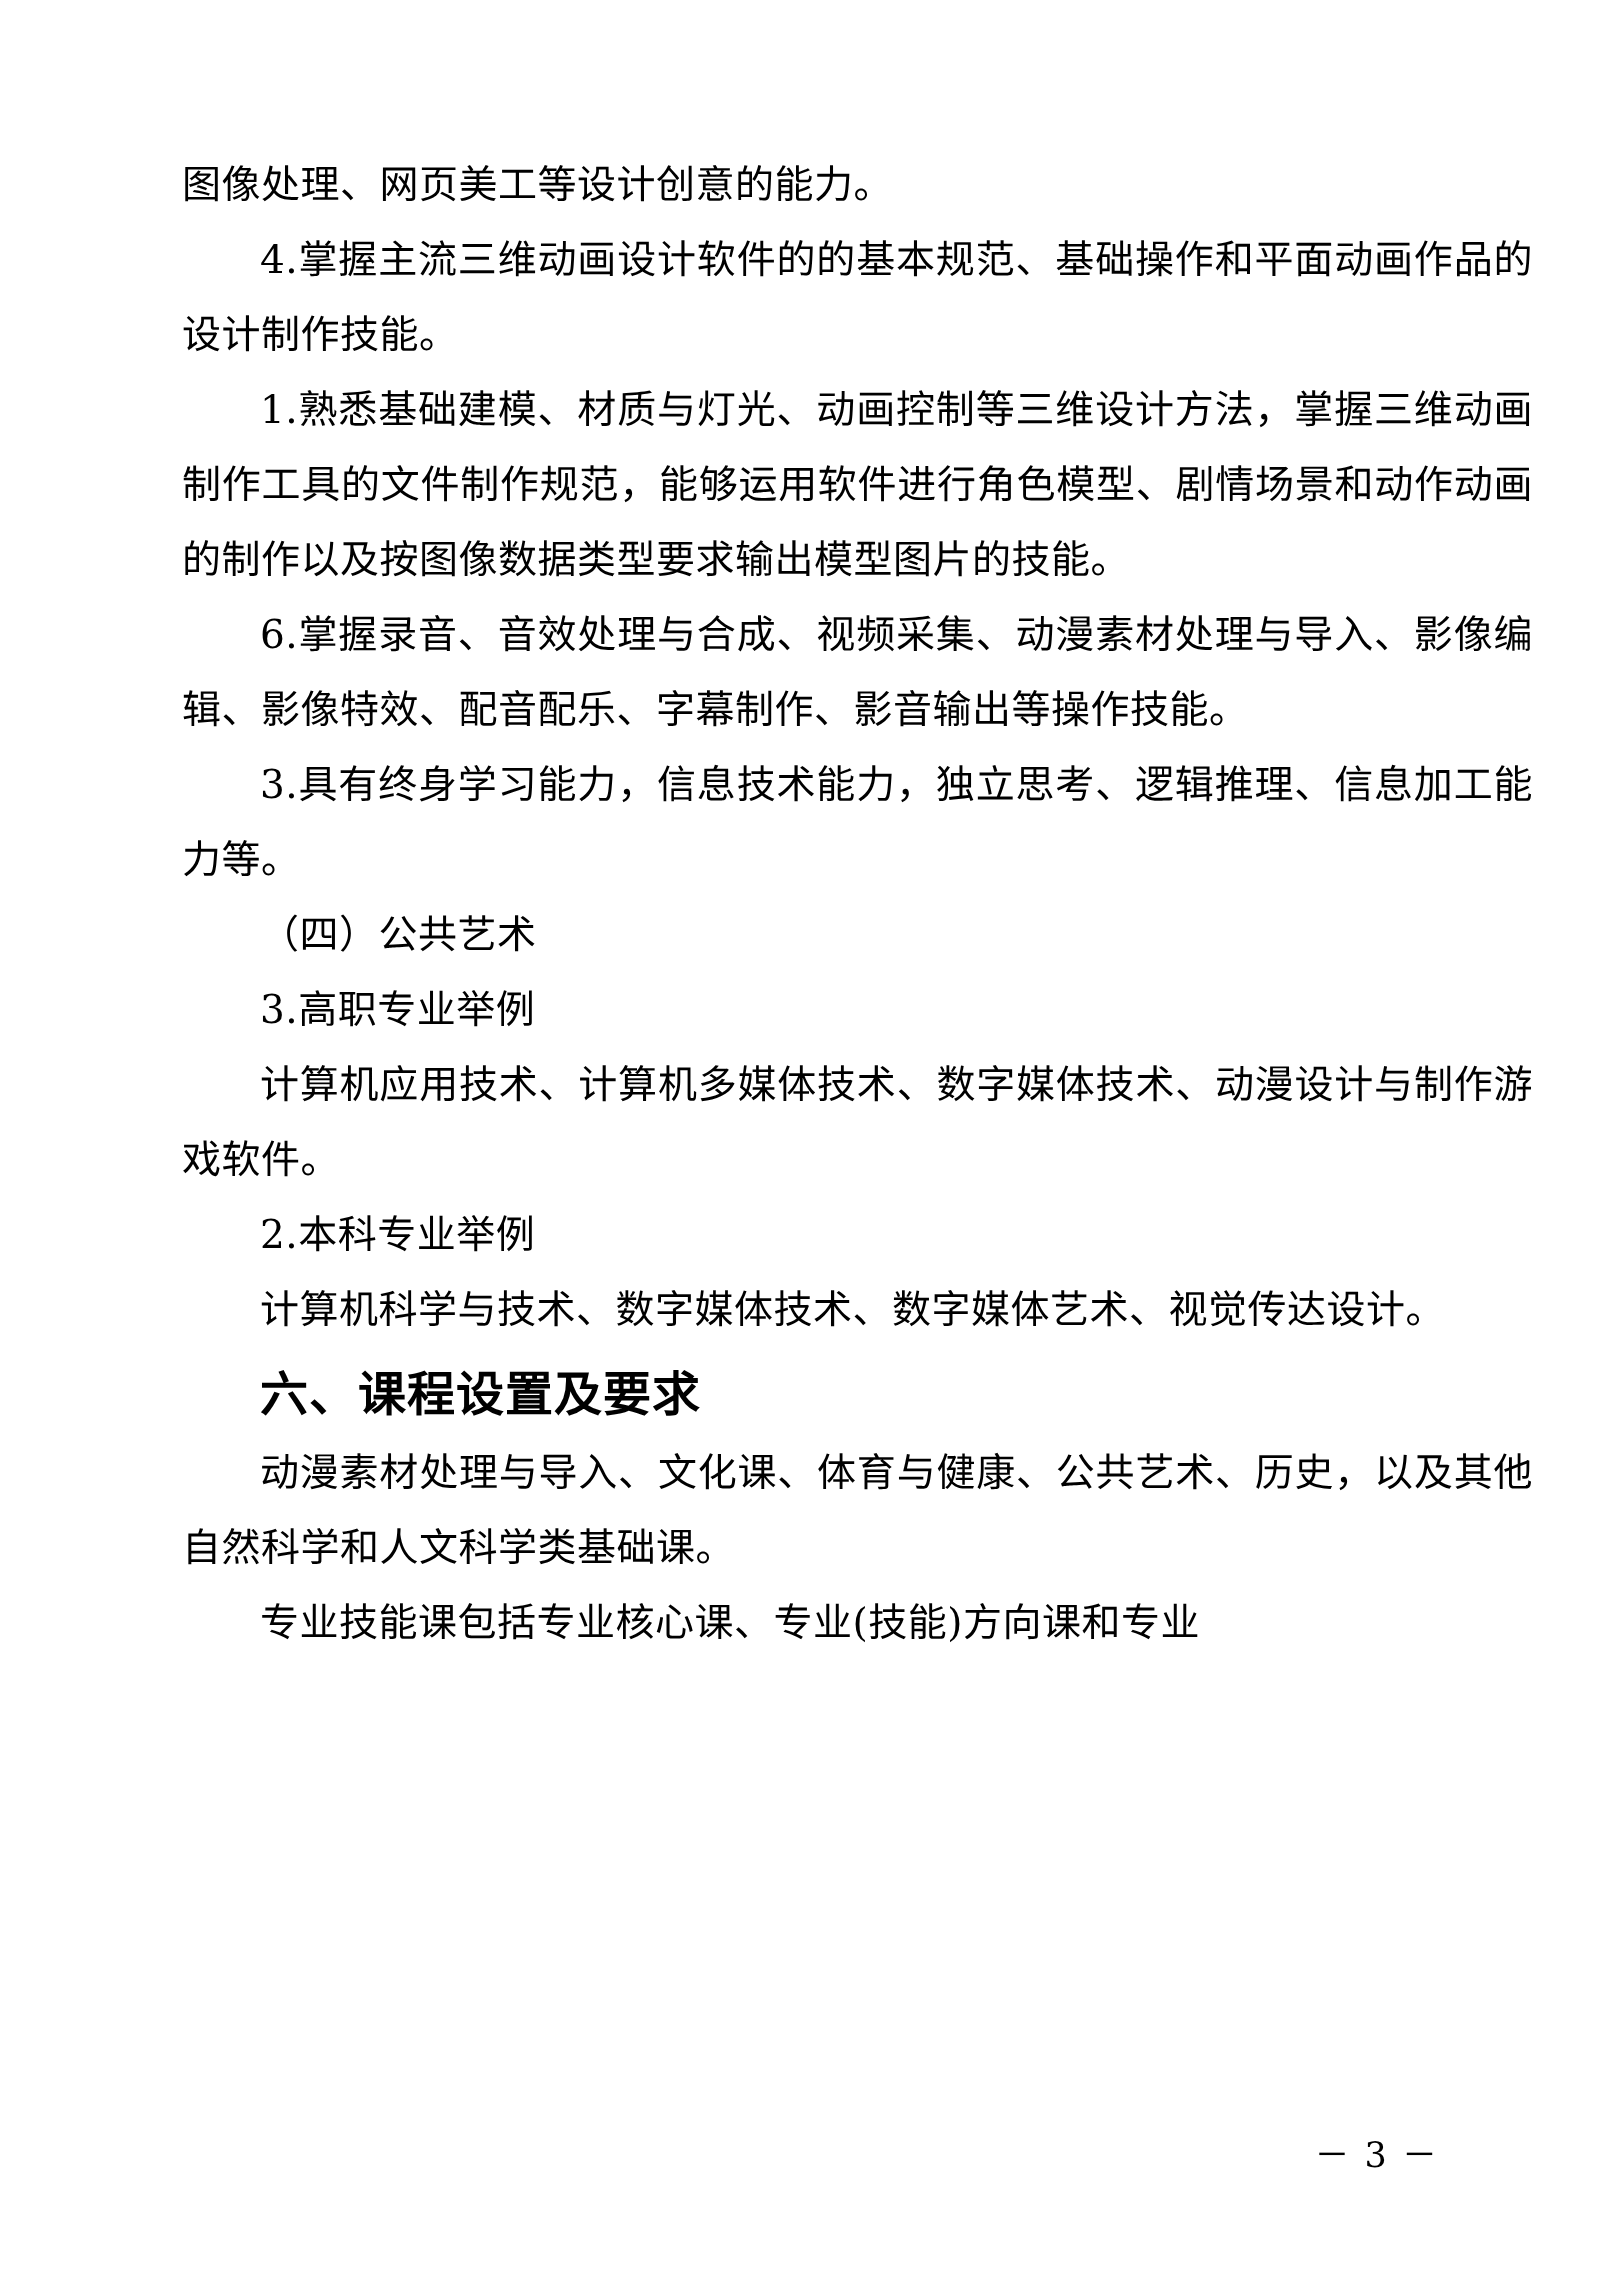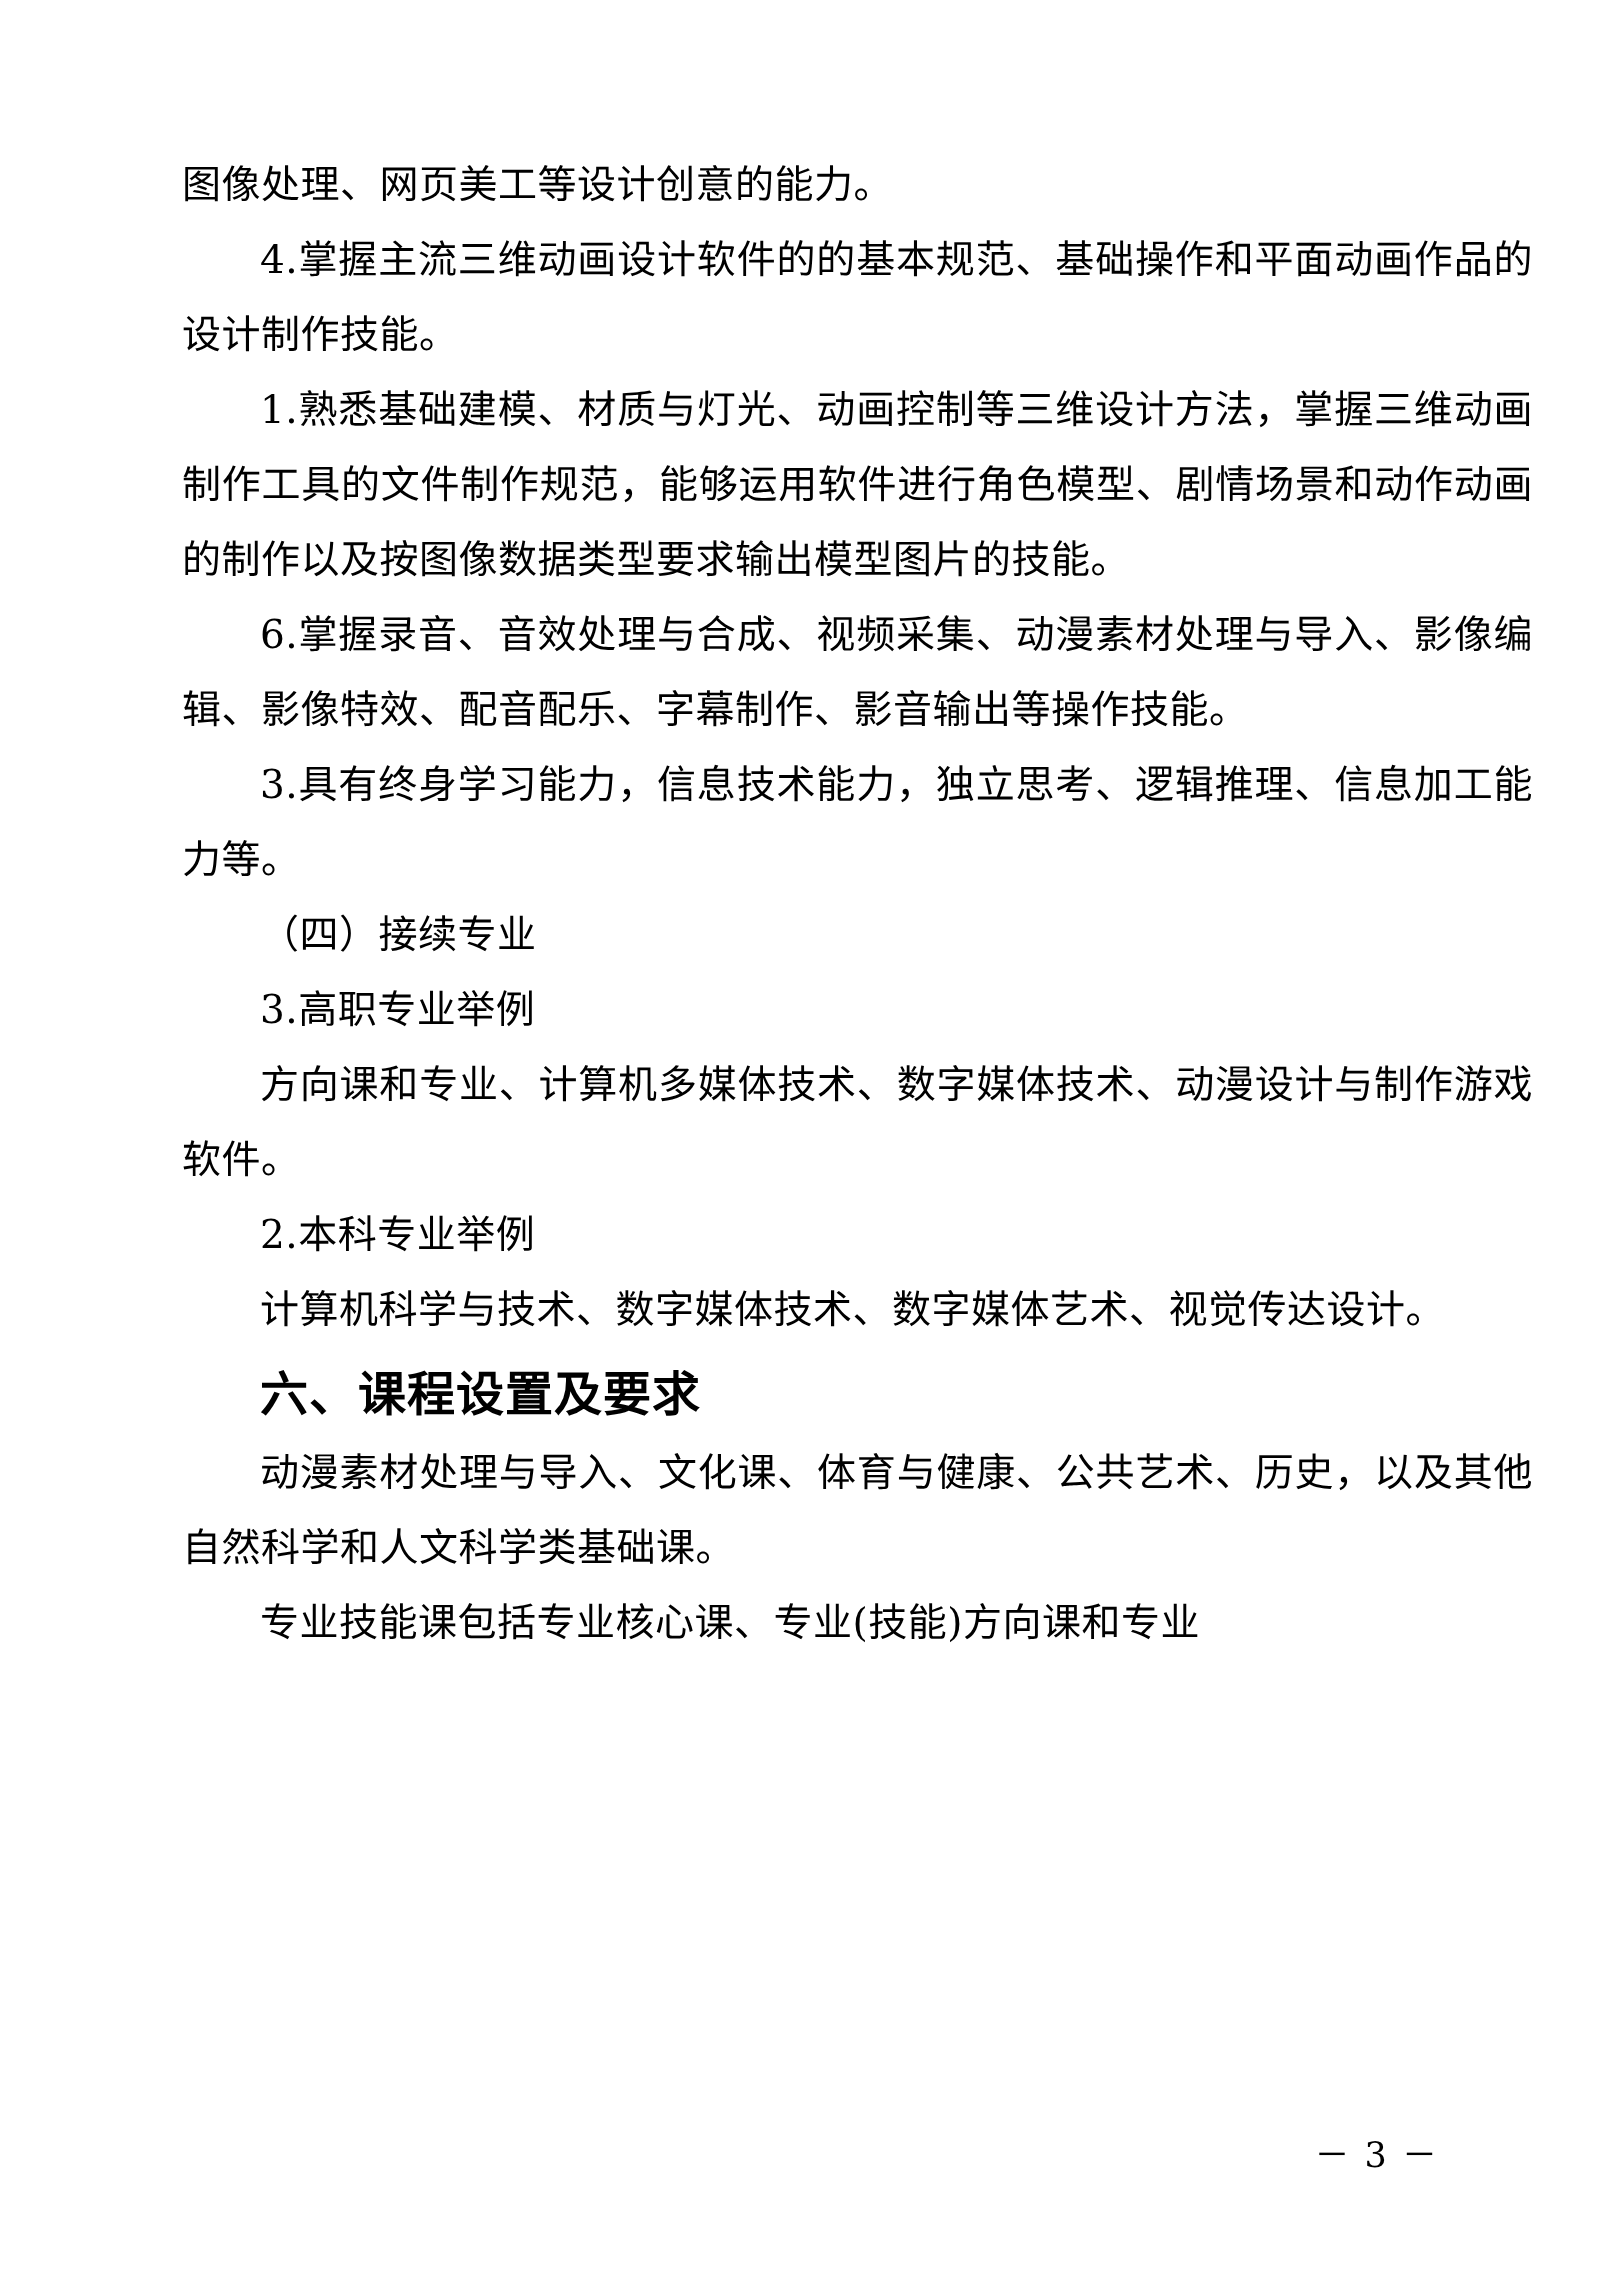--- a/index.html
+++ b/index.html
@@ -69,25 +69,25 @@
     <p class="para noindent">图像处理、网页美工等设计创意的能力。</p>
 
     <p class="para">4.掌握主流三维动画设计软件的的基本规范、基础操作和平面动画作品的设计制作技能。</p>
 
     <p class="para">1.熟悉基础建模、材质与灯光、动画控制等三维设计方法，掌握三维动画制作工具的文件制作规范，能够运用软件进行角色模型、剧情场景和动作动画的制作以及按图像数据类型要求输出模型图片的技能。</p>
 
     <p class="para">6.掌握录音、音效处理与合成、视频采集、动漫素材处理与导入、影像编辑、影像特效、配音配乐、字幕制作、影音输出等操作技能。</p>
 
     <p class="para">3.具有终身学习能力，信息技术能力，独立思考、逻辑推理、信息加工能力等。</p>
 
-    <p class="para">（四）接续专业</p>
+    <p class="para">（四）公共艺术</p>
 
     <p class="para">3.高职专业举例</p>
 
-    <p class="para">方向课和专业、计算机多媒体技术、数字媒体技术、动漫设计与制作游戏软件。</p>
+    <p class="para">计算机应用技术、计算机多媒体技术、数字媒体技术、动漫设计与制作游戏软件。</p>
 
     <p class="para">2.本科专业举例</p>
 
     <p class="para">计算机科学与技术、数字媒体技术、数字媒体艺术、视觉传达设计。</p>
 
     <div class="spacer-small"></div>
 
     <p class="heading">六、课程设置及要求</p>
 
 

